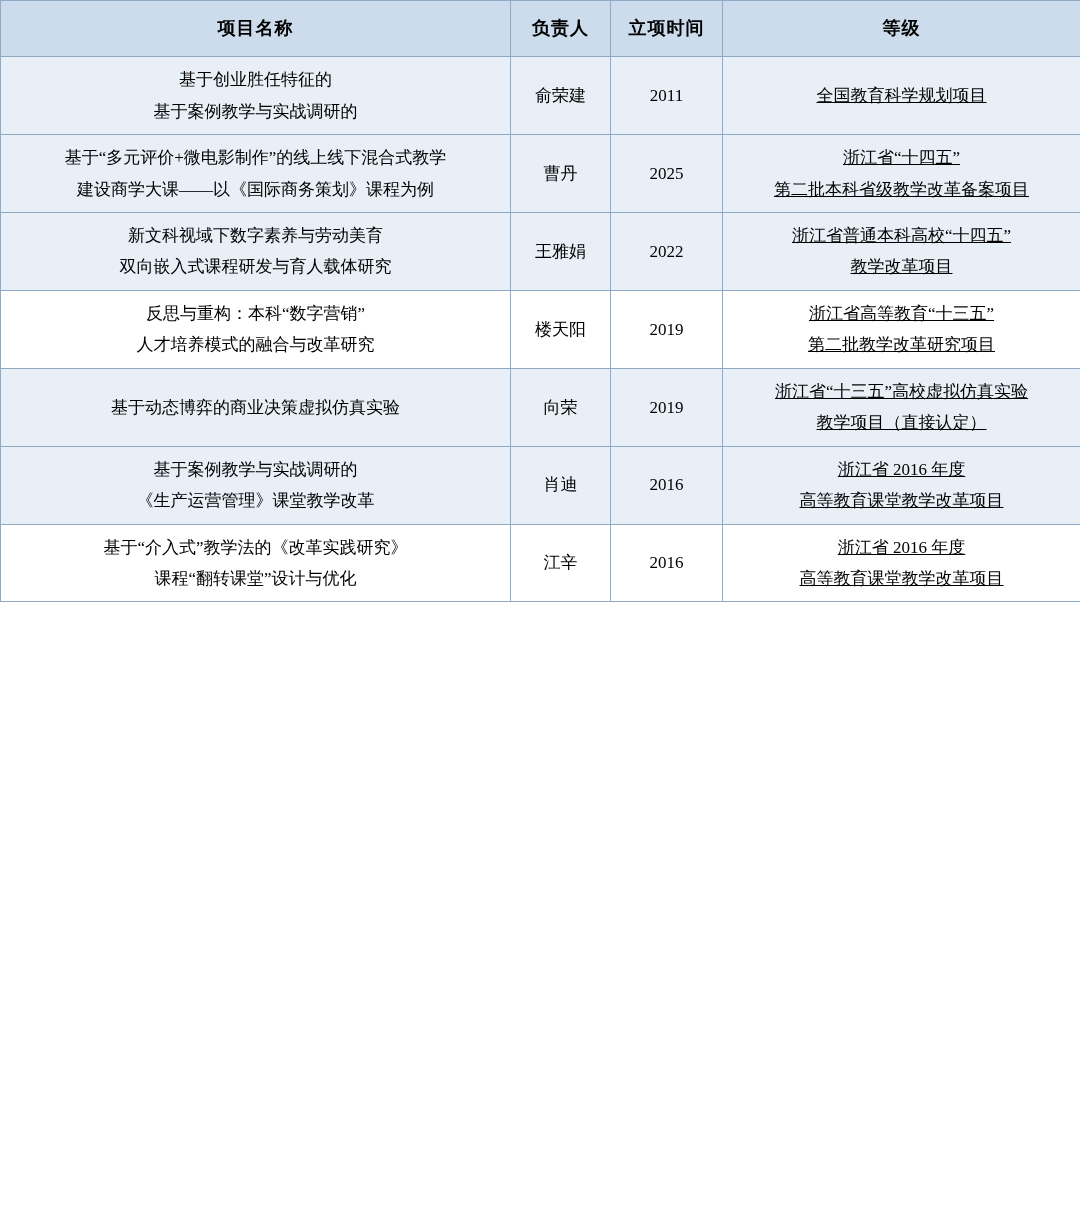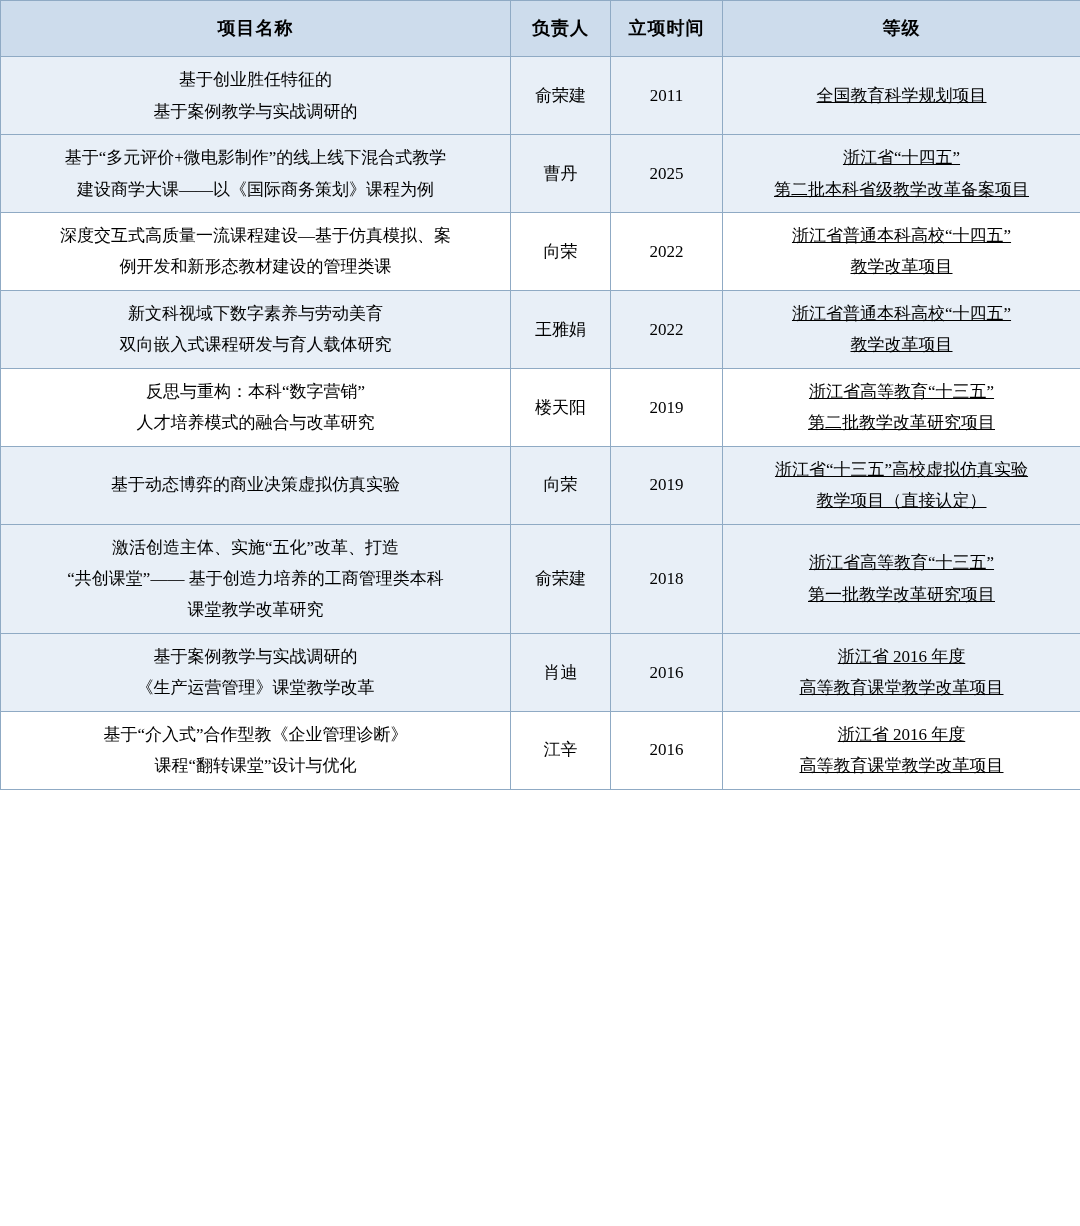--- a/index.html
+++ b/index.html
@@ -109,32 +109,20 @@
           <span class="line">建设商学大课——以《国际商务策划》课程为例</span>
         </td>
         <td class="cell-leader">曹丹</td>
         <td class="cell-year">2025</td>
         <td class="cell-level">
           <span class="line">浙江省“十四五”</span>
           <span class="line">第二批本科省级教学改革备案项目</span>
         </td>
       </tr>
 
-      <tr class="row-even">
-        <td class="cell-name">
-          <span class="line">深度交互式高质量一流课程建设—基于仿真模拟、案</span>
-          <span class="line">例开发和新形态教材建设的管理类课</span>
-        </td>
-        <td class="cell-leader">向荣</td>
-        <td class="cell-year">2022</td>
-        <td class="cell-level">
-          <span class="line">浙江省普通本科高校“十四五”</span>
-          <span class="line">教学改革项目</span>
-        </td>
-      </tr>
 
       <tr class="row-odd">
         <td class="cell-name">
           <span class="line">新文科视域下数字素养与劳动美育</span>
           <span class="line">双向嵌入式课程研发与育人载体研究</span>
         </td>
         <td class="cell-leader">王雅娟</td>
         <td class="cell-year">2022</td>
         <td class="cell-level">
           <span class="line">浙江省普通本科高校“十四五”</span>
@@ -161,51 +149,38 @@
         </td>
         <td class="cell-leader">向荣</td>
         <td class="cell-year">2019</td>
         <td class="cell-level">
           <span class="line">浙江省“十三五”高校虚拟仿真实验</span>
           <span class="line">教学项目（直接认定）</span>
         </td>
       </tr>
 
 
-      <tr class="row-odd">
-        <td class="cell-name">
-          <span class="line">激活创造主体、实施“五化”改革、打造</span>
-          <span class="line">“共创课堂”—— 基于创造力培养的工商管理类本科</span>
-          <span class="line">课堂教学改革研究</span>
-        </td>
-        <td class="cell-leader">俞荣建</td>
-        <td class="cell-year">2018</td>
-        <td class="cell-level">
-          <span class="line">浙江省高等教育“十三五”</span>
-          <span class="line">第一批教学改革研究项目</span>
-        </td>
-      </tr>
 
 
       <tr class="row-odd">
         <td class="cell-name">
           <span class="line">基于案例教学与实战调研的</span>
           <span class="line">《生产运营管理》课堂教学改革</span>
         </td>
         <td class="cell-leader">肖迪</td>
         <td class="cell-year">2016</td>
         <td class="cell-level">
           <span class="line">浙江省 2016 年度</span>
           <span class="line">高等教育课堂教学改革项目</span>
         </td>
       </tr>
 
       <tr class="row-even">
         <td class="cell-name">
-          <span class="line">基于“介入式”合作型教《企业管理诊断》</span>
+          <span class="line">基于“介入式”教学法的《改革实践研究》</span>
           <span class="line">课程“翻转课堂”设计与优化</span>
         </td>
         <td class="cell-leader">江辛</td>
         <td class="cell-year">2016</td>
         <td class="cell-level">
           <span class="line">浙江省 2016 年度</span>
           <span class="line">高等教育课堂教学改革项目</span>
         </td>
       </tr>
 

